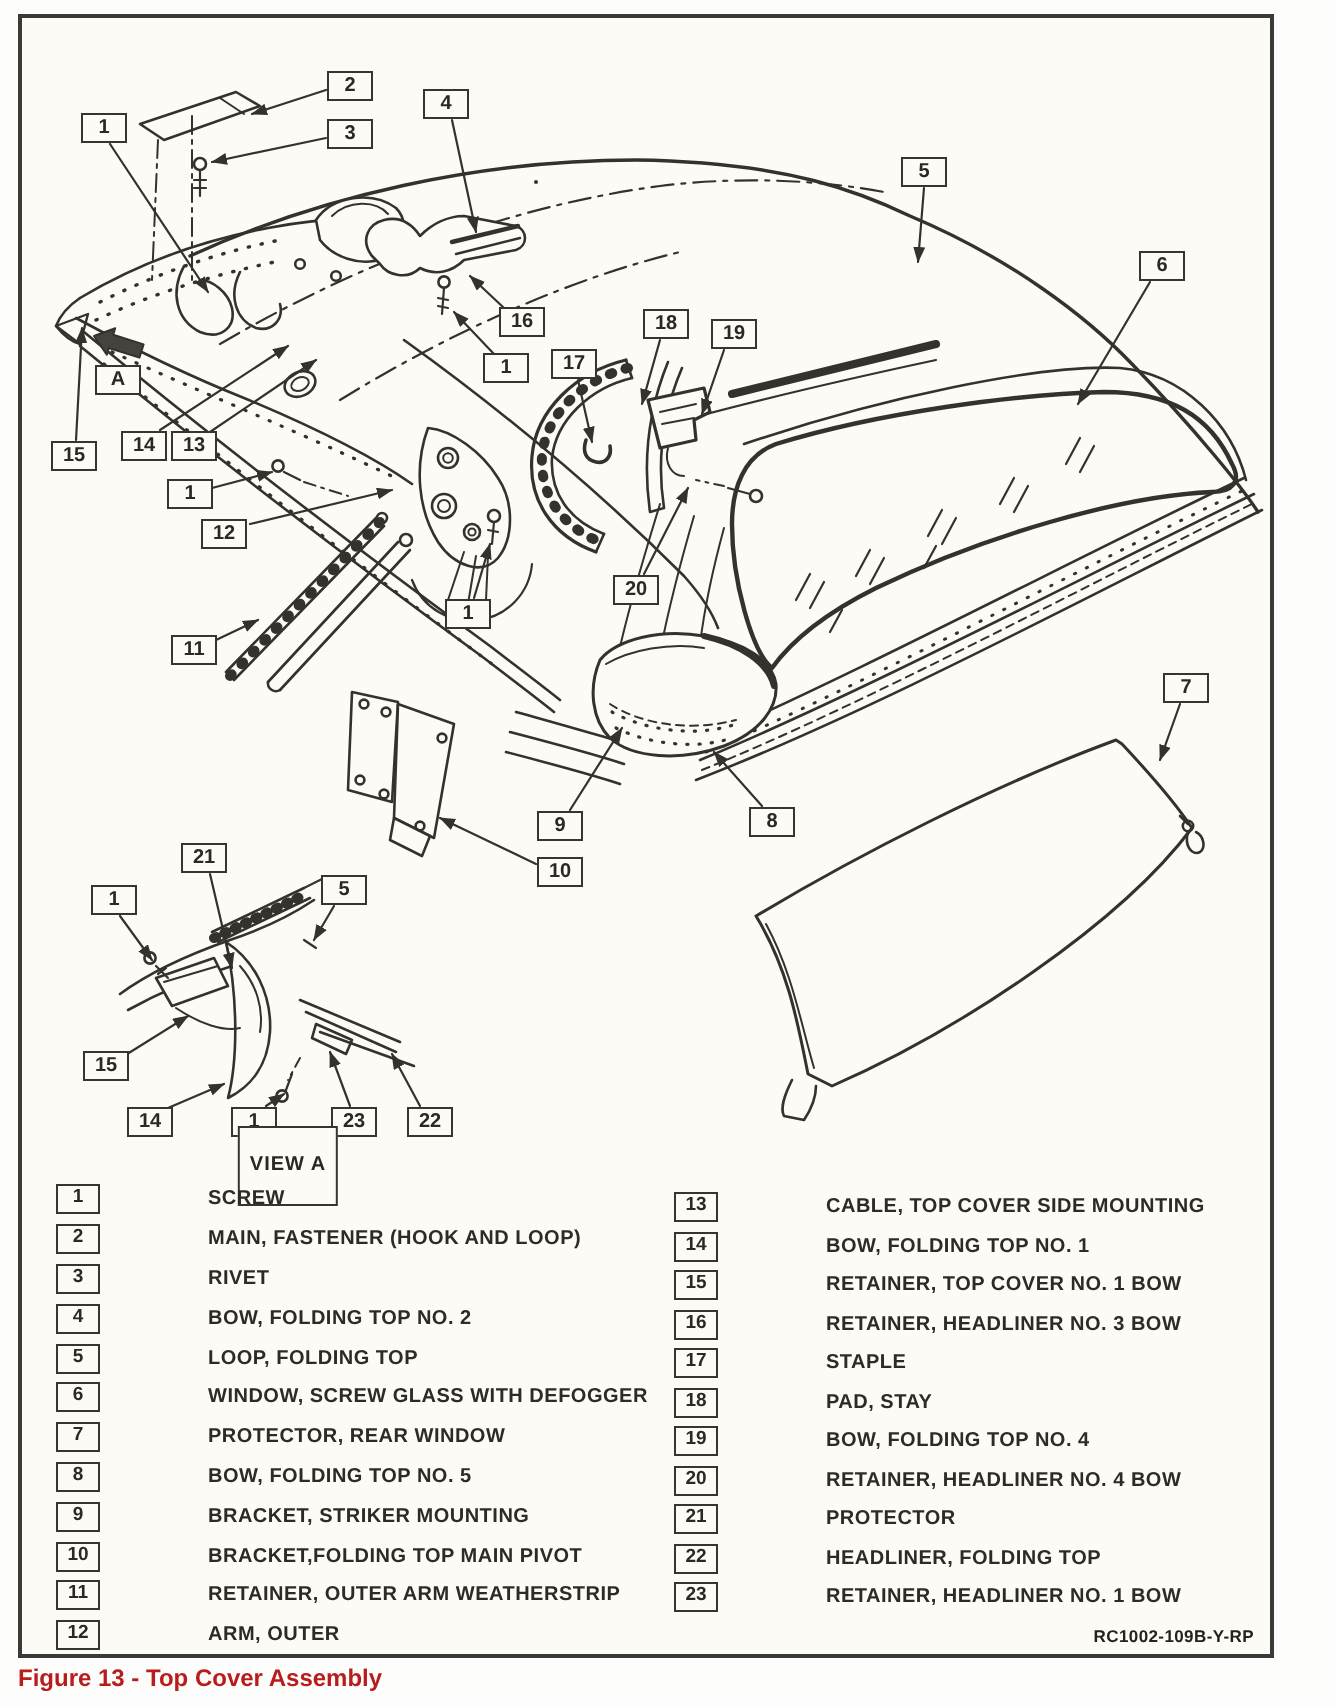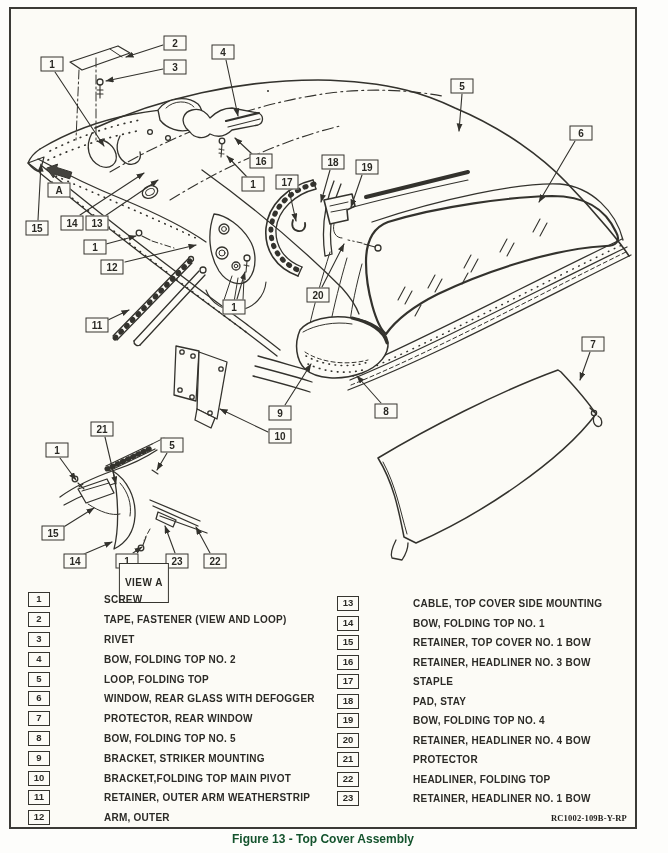--- a/index.html
+++ b/index.html
@@ -17,24 +17,24 @@
       line-height:14px;letter-spacing:.5px;color:#2a2924;}
   
   .lcol{position:absolute;}
   .lrow{display:flex;align-items:center;}
   .lcol.left .lrow{height:19.8px;}
   .lcol.right .lrow{height:19.5px;}
   .lnum{display:inline-block;min-width:14px;padding:0 3px;height:13px;margin-right:14px;
         border:1.7px solid #36352f;background:#fcfbf6;font-size:9.5px;font-weight:700;
         line-height:12.5px;text-align:center;color:#2a2924;flex:0 0 auto;}
   .lname{font-size:10px;font-weight:700;letter-spacing:.25px;color:#2c2b27;white-space:nowrap;margin-left:40px;}
-  .caption{position:absolute;left:9px;top:832px;width:628px;text-align:center;
-           font-size:12px;font-weight:700;color:#14532d;}
+  .caption{position:absolute;left:9px;top:832px;width:628px;text-align:left;
+           font-size:12px;font-weight:700;color:#b91c1c;}
   .doccode{position:absolute;right:41px;top:813px;font-size:8.5px;font-weight:700;
-           letter-spacing:.2px;color:#23221f;font-family:Liberation Serif, serif;}
+           letter-spacing:.2px;color:#23221f;}
 </style>
 </head>
 <body>
 
 <div class="page">
   <div class="frame"></div>
 
   <svg class="art" width="668" height="853" viewBox="0 0 668 853" fill="none" stroke="#33322d" stroke-width="1.3" stroke-linecap="round" stroke-linejoin="round">
     <defs>
       <marker id="ah" markerWidth="9" markerHeight="7" refX="7.5" refY="3" orient="auto" markerUnits="userSpaceOnUse">
@@ -303,37 +303,37 @@
   <div class="co" style="left:59px;top:190px">A</div>
   <div class="viewa" style="left:144px;top:583px">VIEW A</div>
 
   <div class="lcol left" style="left:28px;top:590px">
     <div class="lrow">
         <span class="lnum">1</span>
         <span class="lname">SCREW</span>
       </div>
     <div class="lrow">
         <span class="lnum">2</span>
-        <span class="lname">TAPE, FASTENER (VIEW AND LOOP)</span>
+        <span class="lname">MAIN, FASTENER (HOOK AND LOOP)</span>
       </div>
     <div class="lrow">
         <span class="lnum">3</span>
         <span class="lname">RIVET</span>
       </div>
     <div class="lrow">
         <span class="lnum">4</span>
         <span class="lname">BOW, FOLDING TOP NO. 2</span>
       </div>
     <div class="lrow">
         <span class="lnum">5</span>
         <span class="lname">LOOP, FOLDING TOP</span>
       </div>
     <div class="lrow">
         <span class="lnum">6</span>
-        <span class="lname">WINDOW, REAR GLASS WITH DEFOGGER</span>
+        <span class="lname">WINDOW, SCREW GLASS WITH DEFOGGER</span>
       </div>
     <div class="lrow">
         <span class="lnum">7</span>
         <span class="lname">PROTECTOR, REAR WINDOW</span>
       </div>
     <div class="lrow">
         <span class="lnum">8</span>
         <span class="lname">BOW, FOLDING TOP NO. 5</span>
       </div>
     <div class="lrow">

